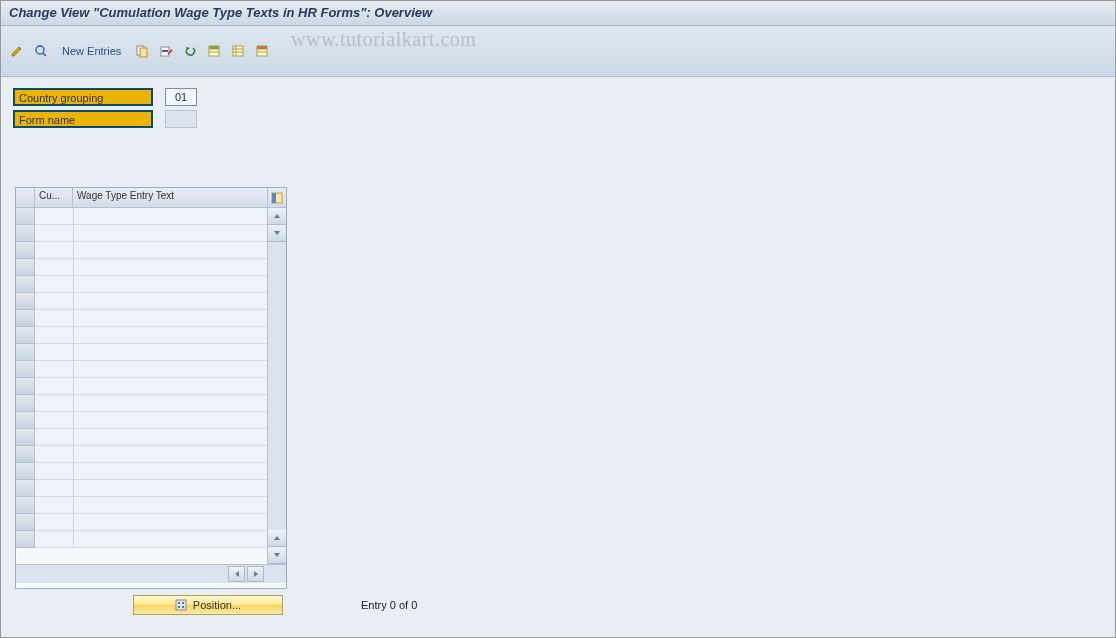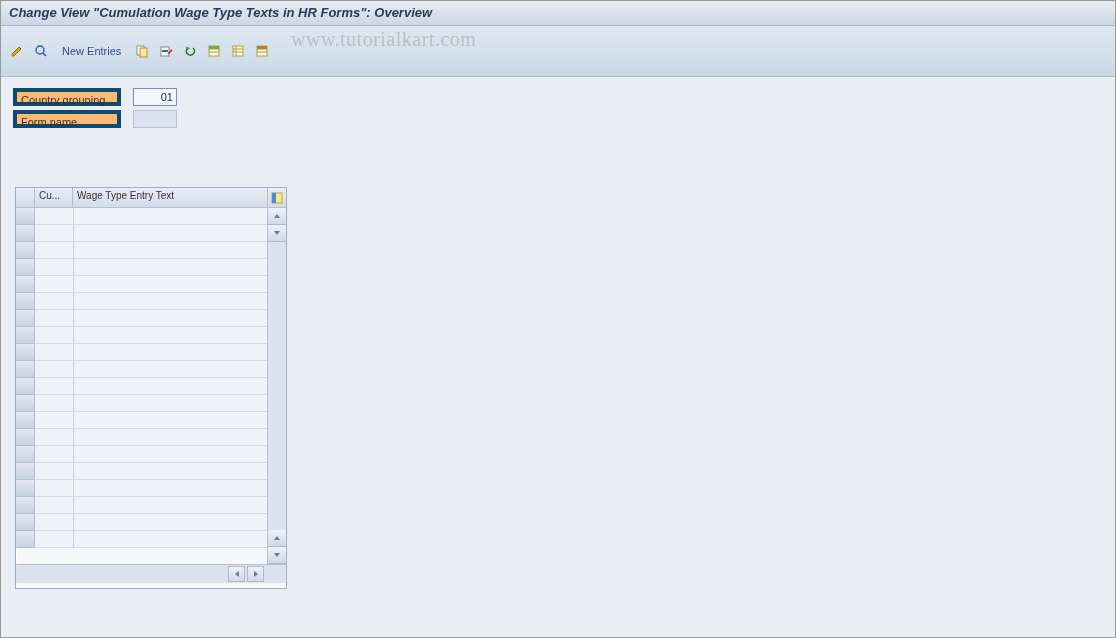--- a/index.html
+++ b/index.html
@@ -77,40 +77,40 @@
     position: relative;
     padding: 10px 12px;
   }
   .form-row {
     display: flex;
     align-items: center;
     height: 20px;
     margin-bottom: 2px;
   }
   .form-label {
-    width: 108px;
-    background: #fdba74;
-    border: 4px solid #0c4a6e;
+    width: 140px;
+    background: #eab308;
+    border: 2px solid #0c4a6e;
     padding: 1px 4px;
     box-sizing: border-box;
     height: 18px;
     line-height: 14px;
     color: #333;
   }
   .form-input {
-    width: 44px;
+    width: 32px;
     height: 18px;
     border: 1px solid #7a8fb0;
     background: #f2f7fd;
     box-sizing: border-box;
     padding: 0 3px;
     font-size: 11px;
     color: #1a2a4a;
     margin-left: 12px;
-    text-align: right;
+    text-align: center;
   }
   .form-input.readonly {
     background: #dae3ee;
     border-color: #b9c4d3;
   }
   .table-frame {
     position: absolute;
     left: 14px;
     top: 110px;
     width: 270px;
@@ -476,14 +476,29 @@
         <div class="hs-btn">
           <svg width="8" height="8">
               <path d="M2 1 L6 4 L2 7 Z" fill="#6b7a90"></path>
             </svg>
         </div>
       </div>
     </div>
 
   </div>
 
+  <div class="footer">
+    <div class="position-btn">
+      <span class="pos-icon">
+        <svg width="12" height="12">
+            <rect x="1" y="1" width="10" height="10" fill="#e6e6e6" stroke="#888"></rect>
+            <rect x="3" y="3" width="2" height="2" fill="#4a72b8"></rect>
+            <rect x="7" y="3" width="2" height="2" fill="#4a72b8"></rect>
+            <rect x="3" y="7" width="2" height="2" fill="#4a72b8"></rect>
+            <rect x="7" y="7" width="2" height="2" fill="#4a72b8"></rect>
+          </svg>
+      </span>
+      <span>Position...</span>
+    </div>
+    <div class="entry-text">Entry 0 of 0</div>
+  </div>
 
 </div>
 
 </body></html>

